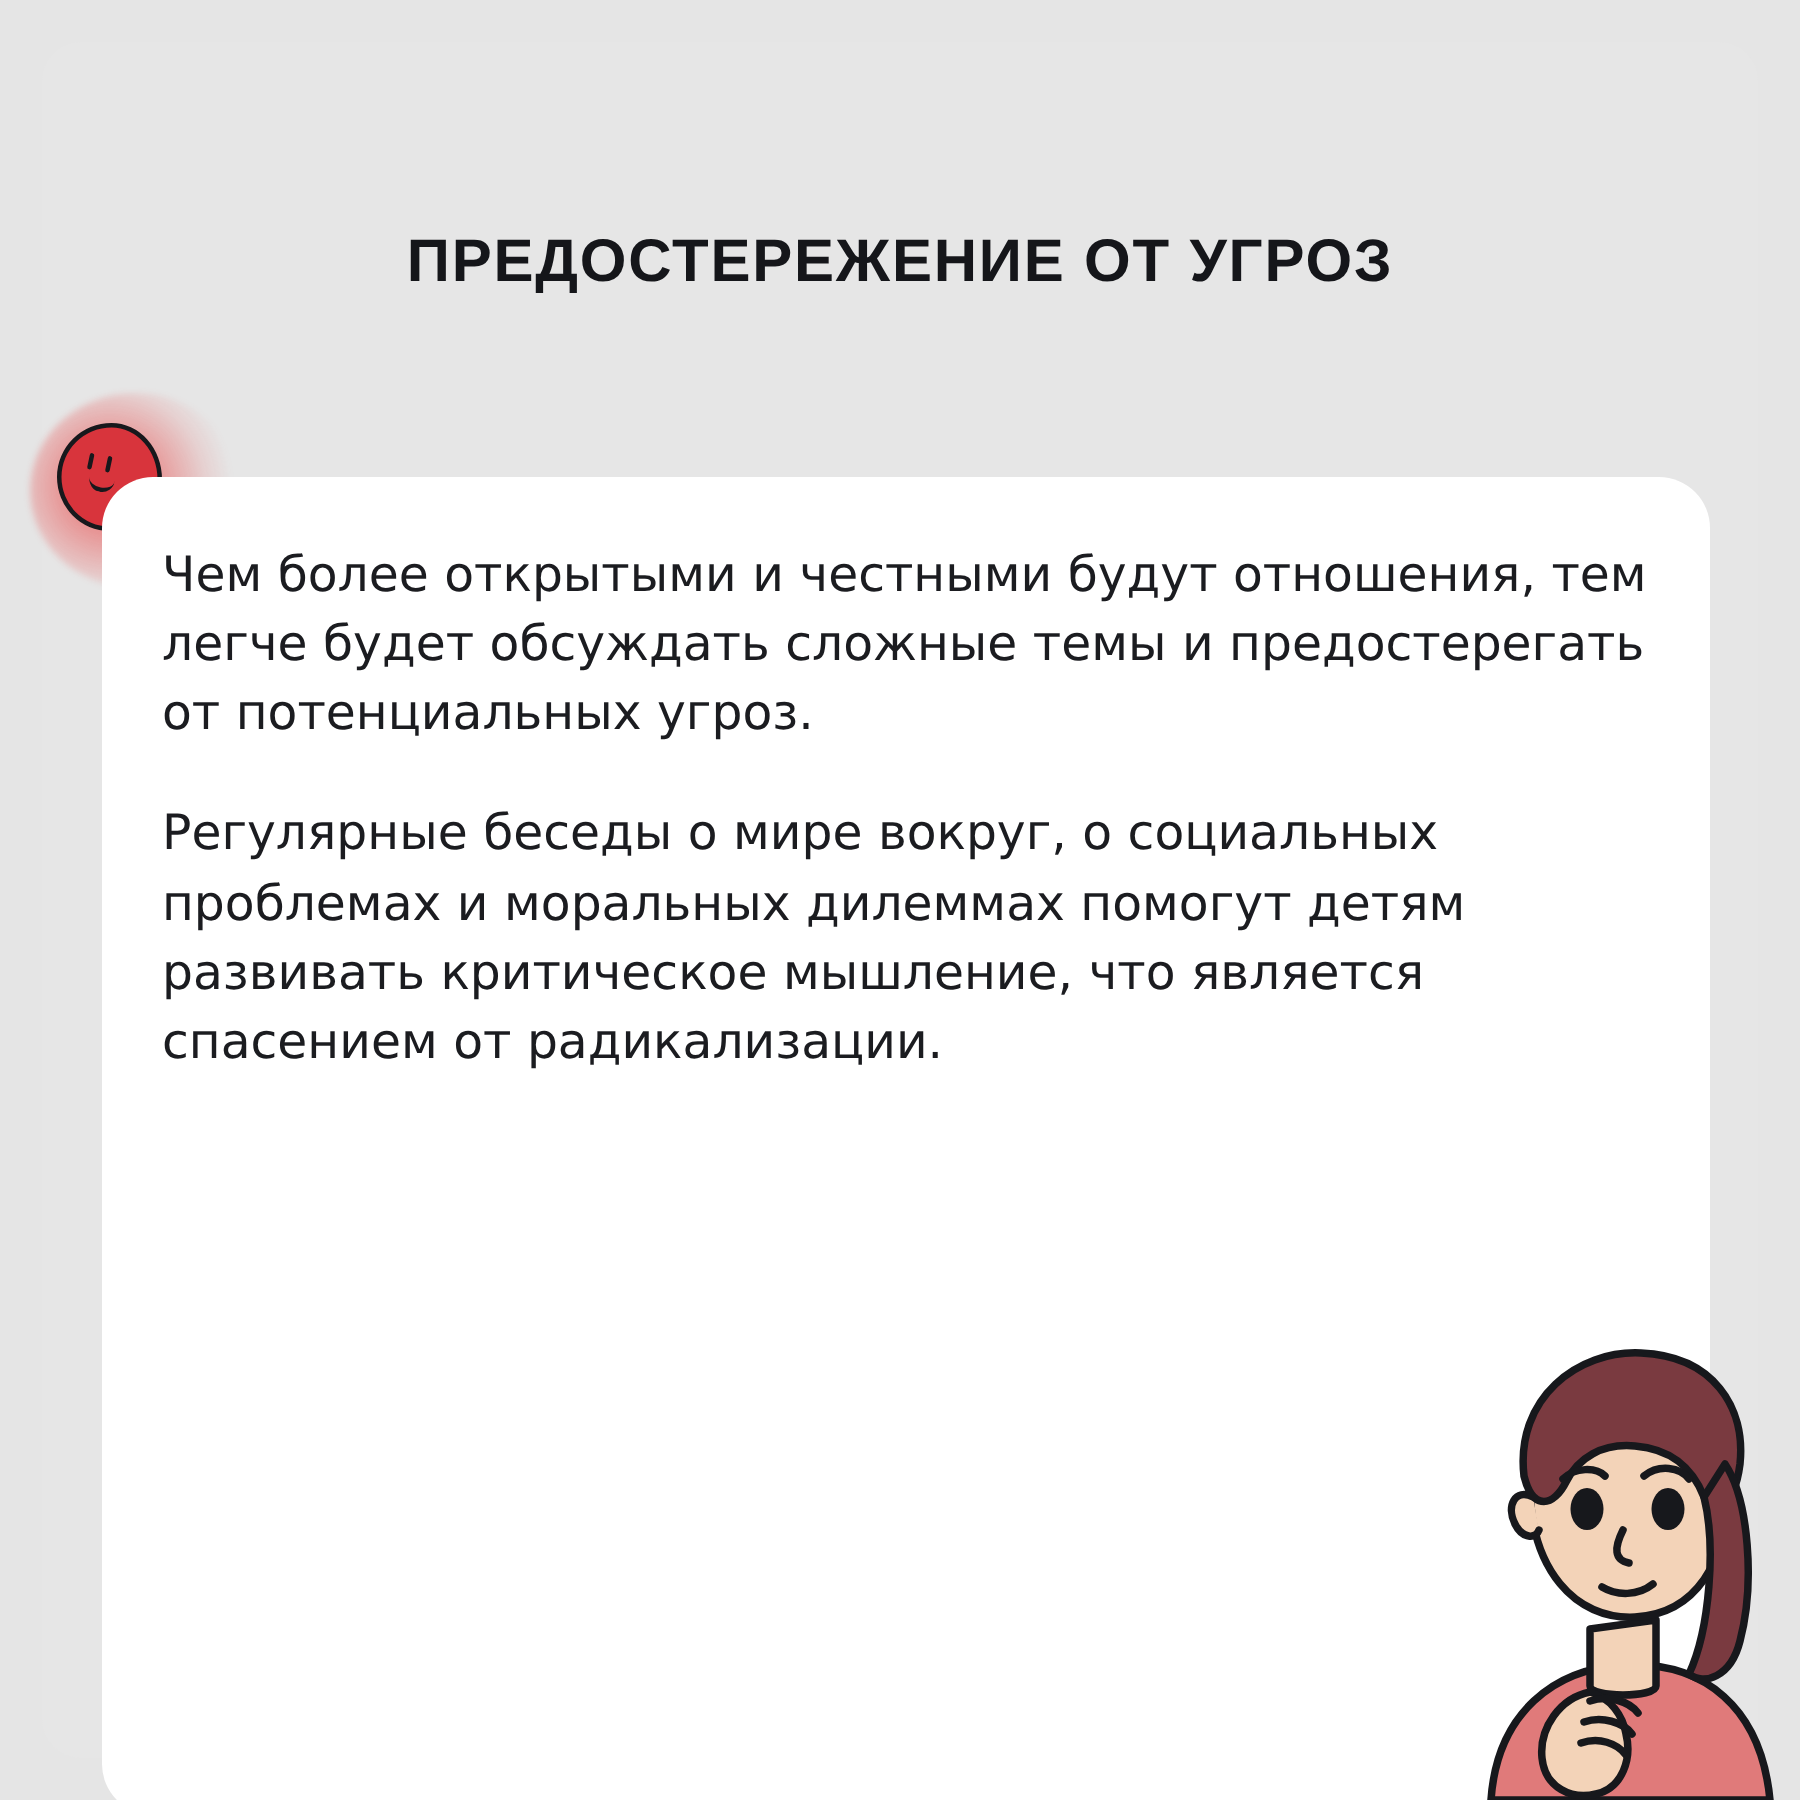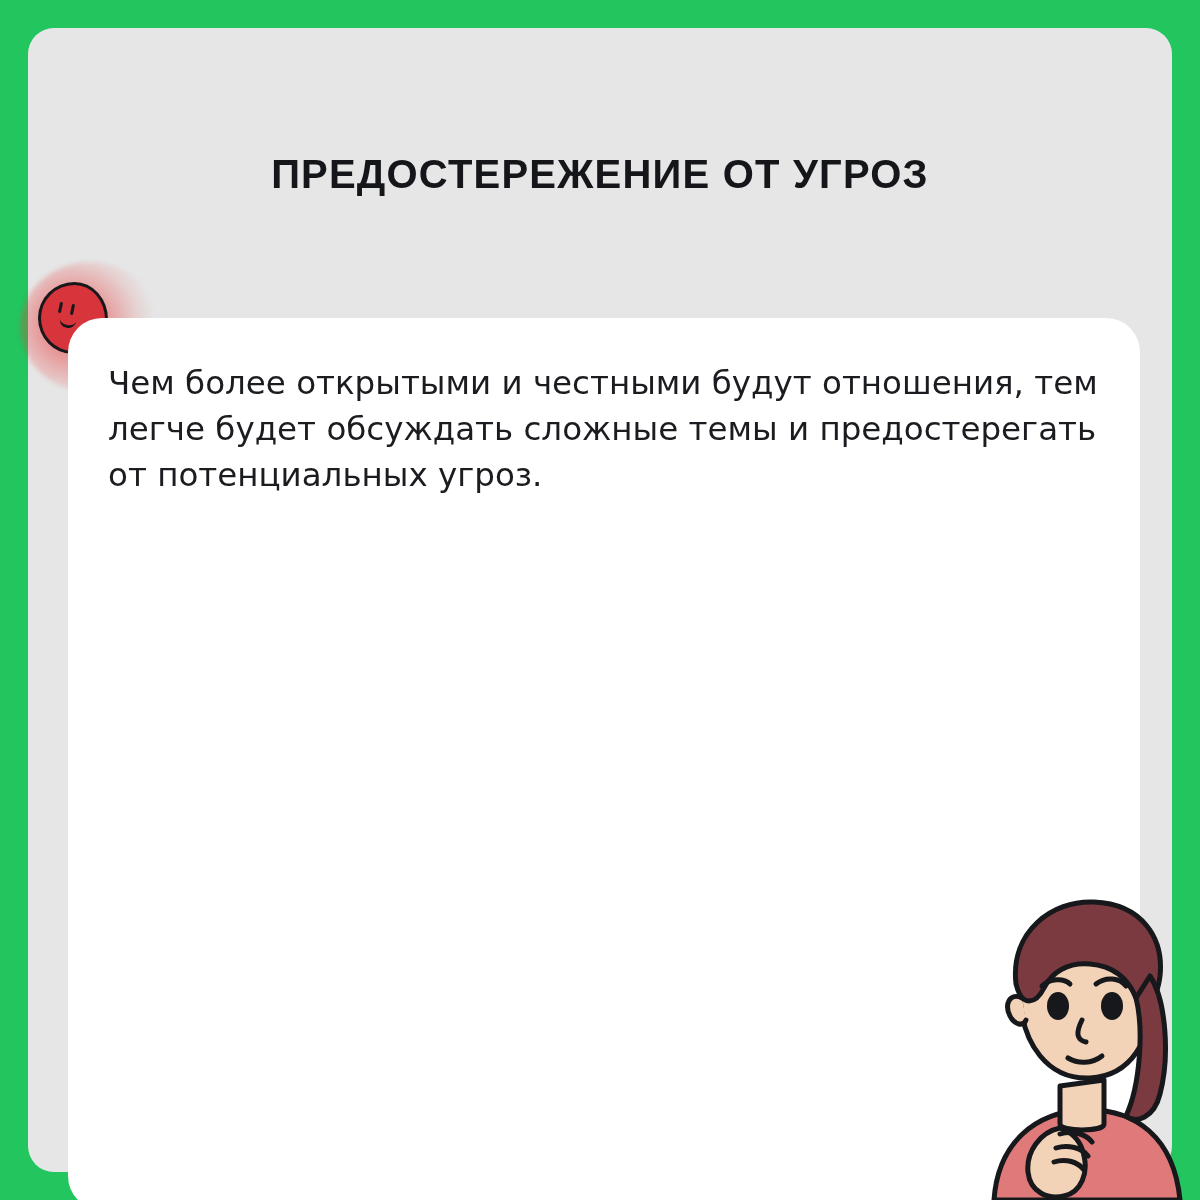--- a/index.html
+++ b/index.html
@@ -11,21 +11,21 @@
     height: 1200px;
     background: #ffffff;
     font-family: "DejaVu Sans", sans-serif;
     overflow: hidden;
   }
 
   .slide {
     position: relative;
     width: 1200px;
     height: 1200px;
-    background: #22c55e;
+    background: #e5e5e5;
     overflow: hidden;
   }
 
   
   .canvas {
     position: absolute;
     left: 28px;
     top: 28px;
     width: 1144px;
     height: 1144px;
@@ -164,20 +164,21 @@
         <div class="eye left"></div>
         <div class="eye right"></div>
         <div class="mouth"></div>
       </div>
     </div>
   </div>
 
   <div class="card">
     <div class="card-body">
       <p class="para">Чем более открытыми и честными будут отношения, тем легче будет обсуждать сложные темы и предостерегать от потенциальных угроз.</p>
+      <p class="para">Регулярные беседы о мире вокруг, о социальных проблемах и моральных дилеммах помогут детям развивать критическое мышление, что является спасением от радикализации.</p>
     </div>
   </div>
 
   <div class="character">
     <svg viewBox="0 0 230 320" xmlns="http://www.w3.org/2000/svg">
       <g stroke="#17181c" stroke-width="5" stroke-linejoin="round" stroke-linecap="round">
 
         <path d="M30 320 C34 262 72 232 120 230 C172 228 210 258 216 320 Z" fill="#e07a7a"></path>
 
         <path d="M96 206 L96 244 C96 252 140 252 140 244 L140 200 Z" fill="#f3d3b8"></path>

